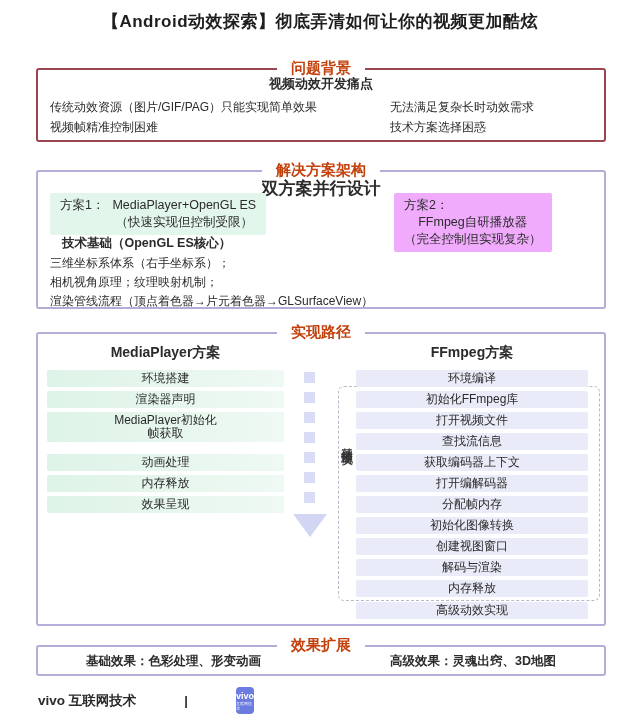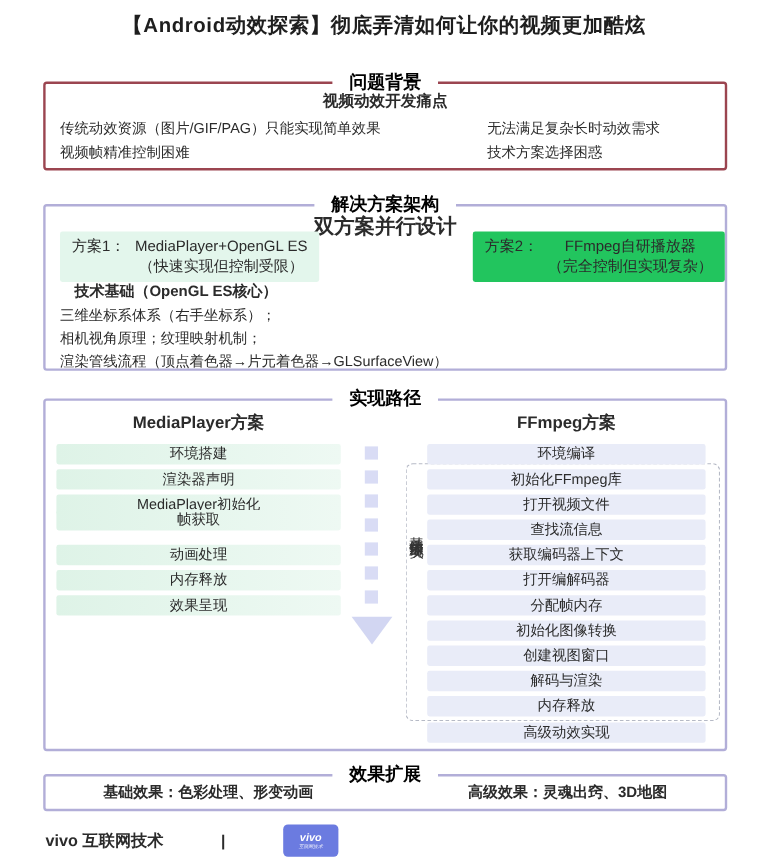--- a/index.html
+++ b/index.html
@@ -8,36 +8,36 @@
     font-family:"Liberation Sans", sans-serif; color:#2b2b2b; overflow:hidden;
   }
   .title {
     position:absolute; top:10px; left:0; width:640px; text-align:center;
     font-size:17px; font-weight:bold; color:#1e1e1e; letter-spacing:0.5px;
   }
   .section { position:absolute; border-radius:3px; background:#fff; }
   .legend {
     position:absolute; top:-11px; left:50%; transform:translateX(-50%);
     background:#fff; padding:0 14px; font-size:15px; font-weight:bold;
-    white-space:nowrap; color:#000000;
+    white-space:nowrap; color:#c2410c;
   }
   
   #sec-problem { left:36px; top:68px; width:566px; height:70px; border:2px solid #9b4550; }
   .p-subtitle { position:absolute; top:5px; left:0; width:100%; text-align:center; font-size:13px; font-weight:600; }
   .p-col { position:absolute; top:27px; font-size:12px; line-height:20px; }
   .p-col.left  { left:12px; }
-  .p-col.right { left:352px;margin-left:16px; }
+  .p-col.right { left:352px; }
   
   #sec-solution { left:36px; top:170px; width:566px; height:135px; border:2px solid #b2aed8; }
   .s-subtitle { position:absolute; top:5px; left:0; width:100%; text-align:center; font-size:17px; font-weight:600; }
   .plan { position:absolute; top:21px; display:flex; align-items:flex-start; padding:4px 10px; font-size:12.5px; border-radius:2px; line-height:17px; }
   .plan .plan-label { margin-right:8px; white-space:nowrap; }
   .plan .plan-lines { display:flex; flex-direction:column; align-items:center; }
   #plan1 { left:12px; background:#e3f6ec; }
-  #plan2 { left:356px; background:#22c55e; }
+  #plan2 { left:356px; background:#f0abfc;flex-direction:column; }
   .tech-title { position:absolute; left:24px; top:63px; font-size:12.5px; font-weight:bold; }
   .tech-items { position:absolute; left:12px; top:82px; font-size:12px; line-height:19px; }
   
   #sec-impl { left:36px; top:332px; width:566px; height:290px; border:2px solid #b2aed8; }
   .col-header { position:absolute; top:10px; font-size:14px; font-weight:bold; text-align:center; }
   .col-header.mp { left:9px;   width:237px; }
   .col-header.ff { left:318px; width:232px; }
   .row { position:absolute; height:17px; line-height:17px; text-align:center; font-size:12px; border-radius:2px; }
   .mp-row { left:9px; width:237px; background:linear-gradient(90deg,#def3e7 0%,#eef9f3 100%); }
   .ff-row { left:318px; width:232px; background:#e9ecf8; }
@@ -58,22 +58,22 @@
   
   #sec-ext { left:36px; top:645px; width:566px; height:27px; border:2px solid #b2aed8; }
   .ext-item { position:absolute; top:50%; transform:translateY(-50%); font-size:12.5px; font-weight:600; }
   .ext-item.left  { left:48px; }
   .ext-item.right { left:352px; }
   
   .footer { position:absolute; left:38px; top:687px; display:flex; align-items:center;gap:36px; }
   .footer-brand { font-size:13.5px; font-weight:bold; color:#2b2b2b; }
   .footer-div { font-size:13px; font-weight:bold; margin:0 12px; color:#2b2b2b; }
   .logo {
-    width:46px; height:27px; background:#6b7be0; border-radius:4px; color:#fff;
-    display:flex; flex-direction:column; align-items:center; justify-content:center;font-style:italic;
+    width:18px; height:27px; background:#6b7be0; border-radius:4px; color:#fff;
+    display:flex; flex-direction:column; align-items:center; justify-content:center;
   }
   .logo-main { font-size:9px; font-weight:bold; line-height:10px; }
   .logo-sub  { font-size:4px; line-height:5px; opacity:0.9; }
 </style>
 </head>
 <body>
 
 <div class="canvas">
 
   <div class="title">【Android动效探索】彻底弄清如何让你的视频更加酷炫</div>

